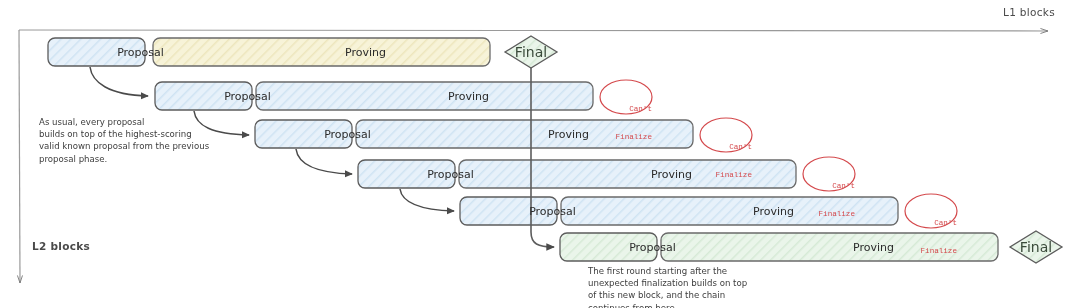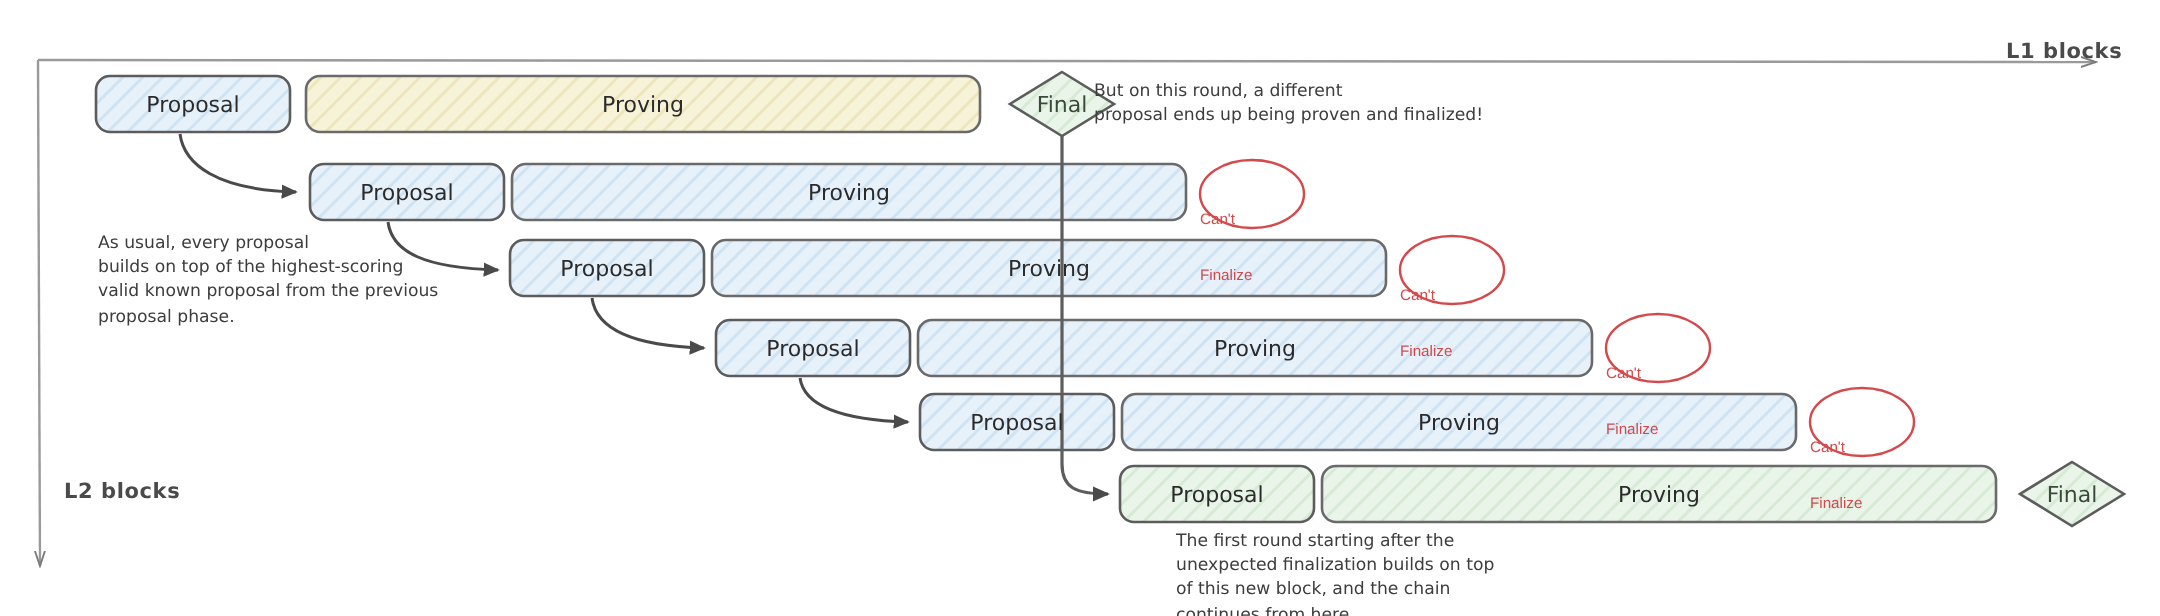--- a/index.html
+++ b/index.html
@@ -2,24 +2,24 @@
 <html><head>
 <meta charset="utf-8">
 <style>
   html,body{margin:0;padding:0;background:#ffffff;}
   body{width:1080px;height:308px;overflow:hidden;
        font-family:"DejaVu Sans",sans-serif;}
   #stage{position:relative;width:1080px;height:308px;}
   #stage svg{position:absolute;left:0;top:0;}
   .lbl{position:absolute;white-space:pre;color:#3b3b3b;}
   .axis-lbl{font-family:"DejaVu Sans",sans-serif;font-size:10.5px;color:#4a4a4a;letter-spacing:.3px;}
-  .box-lbl{font-family:"DejaVu Sans",sans-serif;font-size:11px;color:#2b2b2b;}
+  .box-lbl{font-family:"DejaVu Sans",sans-serif;font-size:11px;color:#2b2b2b;padding-left:44px;}
   .note{font-family:"DejaVu Sans",sans-serif;font-size:8.6px;line-height:1.42;color:#3d3d3d;}
-  .cf-lbl{font-family:Liberation Sans, sans-serif;font-size:7.6px;line-height:1.25;color:#d4494c;text-align:left;}
-  .fin-lbl{font-family:"DejaVu Sans",sans-serif;font-size:11px;color:#3a4a3a;}
+  .cf-lbl{font-family:Liberation Mono, monospace;font-size:7.6px;line-height:1.25;color:#d4494c;text-align:right;}
+  .fin-lbl{font-family:"DejaVu Sans",sans-serif;font-size:14px;color:#3a4a3a;}
   .ctr{display:flex;align-items:center;justify-content:center;}
 </style>
 </head>
 <body>
 
 <div id="stage">
 
   <svg width="1080" height="308" viewBox="0 0 1080 308">
     <defs>
       <pattern id="hatchBlue" width="7" height="7" patternTransform="rotate(45)" patternUnits="userSpaceOnUse">
@@ -90,21 +90,21 @@
       <path d="M194,111 C196,126 212,134 249,135" marker-end="url(#arrowDark)"></path>
       <path d="M296,149 C298,164 316,173 352,174" marker-end="url(#arrowDark)"></path>
       <path d="M400,189 C402,203 420,210 454,211" marker-end="url(#arrowDark)"></path>
     </g>
 
     <g>
       <path d="M531,68 L531,232 C531,244 538,247 554,247" fill="none" stroke="#5d5d5d" stroke-width="1.6" marker-end="url(#arrowDark)"></path>
     </g>
   </svg>
 
-  <div class="lbl axis-lbl" style="left:1003px;top:20px;font-weight:bold;">L1 blocks</div>
+  <div class="lbl axis-lbl" style="left:1003px;top:6px;">L1 blocks</div>
   <div class="lbl axis-lbl" style="left:32px;top:240px;font-weight:bold;">L2 blocks</div>
 
   <div class="lbl box-lbl ctr" style="left:48px;top:38px;width:97px;height:28px;">Proposal</div>
   <div class="lbl box-lbl ctr" style="left:153px;top:38px;width:337px;height:28px;">Proving</div>
   <div class="lbl fin-lbl ctr" style="left:505px;top:36px;width:52px;height:32px;">Final</div>
 
   <div class="lbl box-lbl ctr" style="left:155px;top:82px;width:97px;height:28px;">Proposal</div>
   <div class="lbl box-lbl ctr" style="left:256px;top:82px;width:337px;height:28px;">Proving</div>
   <div class="lbl cf-lbl" style="left:600px;top:86px;width:52px;">
     <div>Can't</div>
@@ -129,24 +129,22 @@
   <div class="lbl box-lbl ctr" style="left:561px;top:197px;width:337px;height:28px;">Proving</div>
   <div class="lbl cf-lbl" style="left:905px;top:200px;width:52px;">
     <div>Can't</div>
     <div>Finalize</div>
   </div>
 
   <div class="lbl box-lbl ctr" style="left:560px;top:233px;width:97px;height:28px;">Proposal</div>
   <div class="lbl box-lbl ctr" style="left:661px;top:233px;width:337px;height:28px;">Proving</div>
   <div class="lbl fin-lbl ctr" style="left:1010px;top:231px;width:52px;height:32px;">Final</div>
 
-  <div class="lbl note" style="left:49px;top:116px;white-space:pre-line;">As usual, every proposal
+  <div class="lbl note" style="left:39px;top:116px;white-space:pre-line;">As usual, every proposal
 builds on top of the highest-scoring
 valid known proposal from the previous
 proposal phase.</div>
-  <div class="lbl note" style="left:547px;top:40px;white-space:pre-line;">But on this round, a different
-proposal ends up being proven and finalized!</div>
   <div class="lbl note" style="left:588px;top:265px;white-space:pre-line;">The first round starting after the
 unexpected finalization builds on top
 of this new block, and the chain
 continues from here.</div>
 
 </div>
 
 </body></html>

